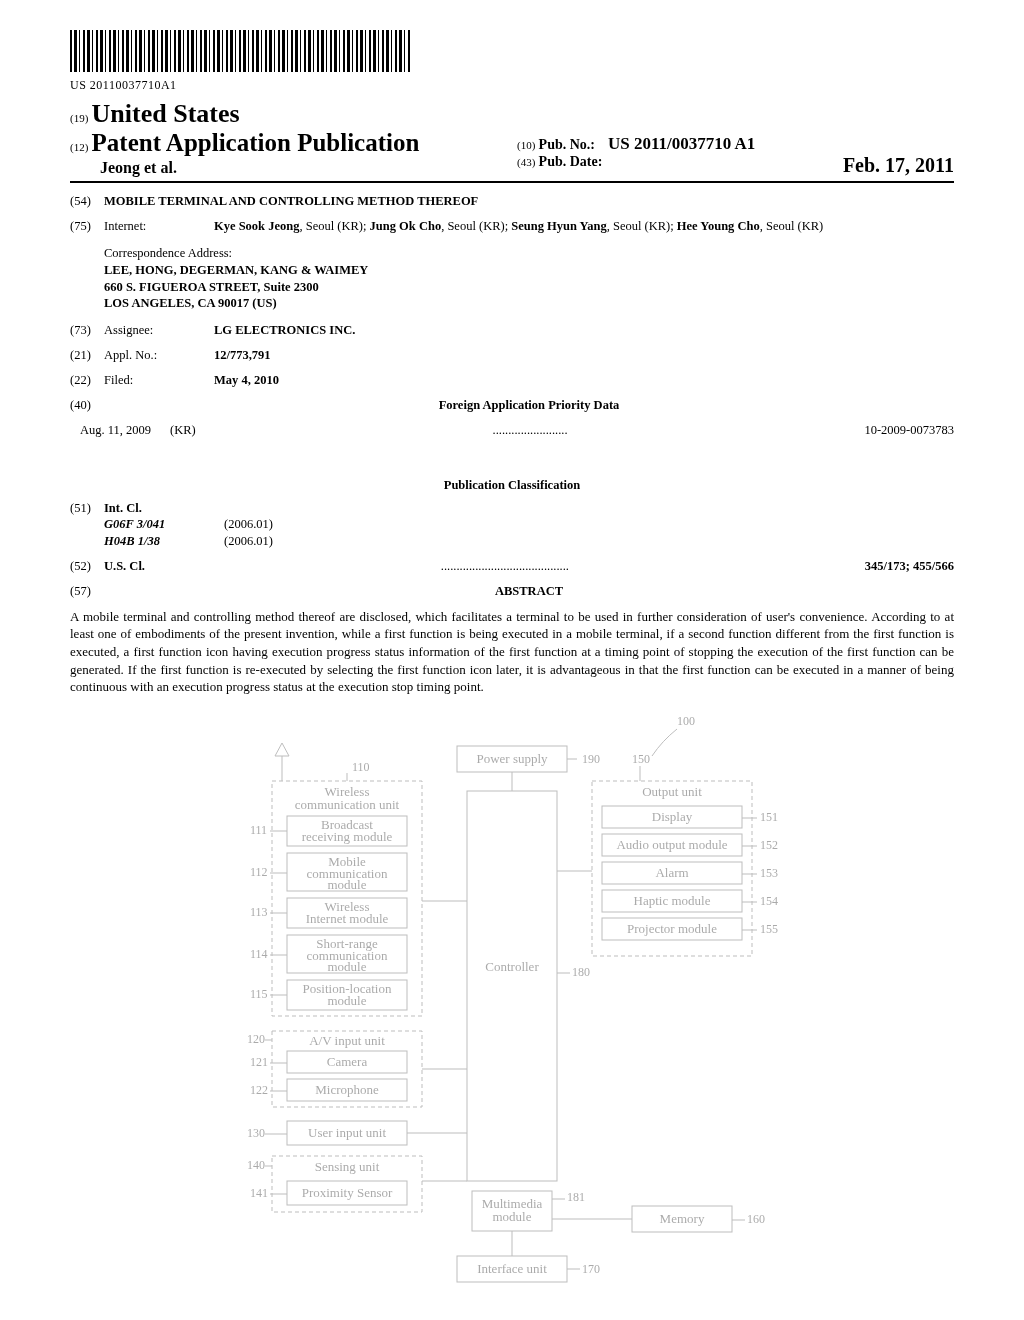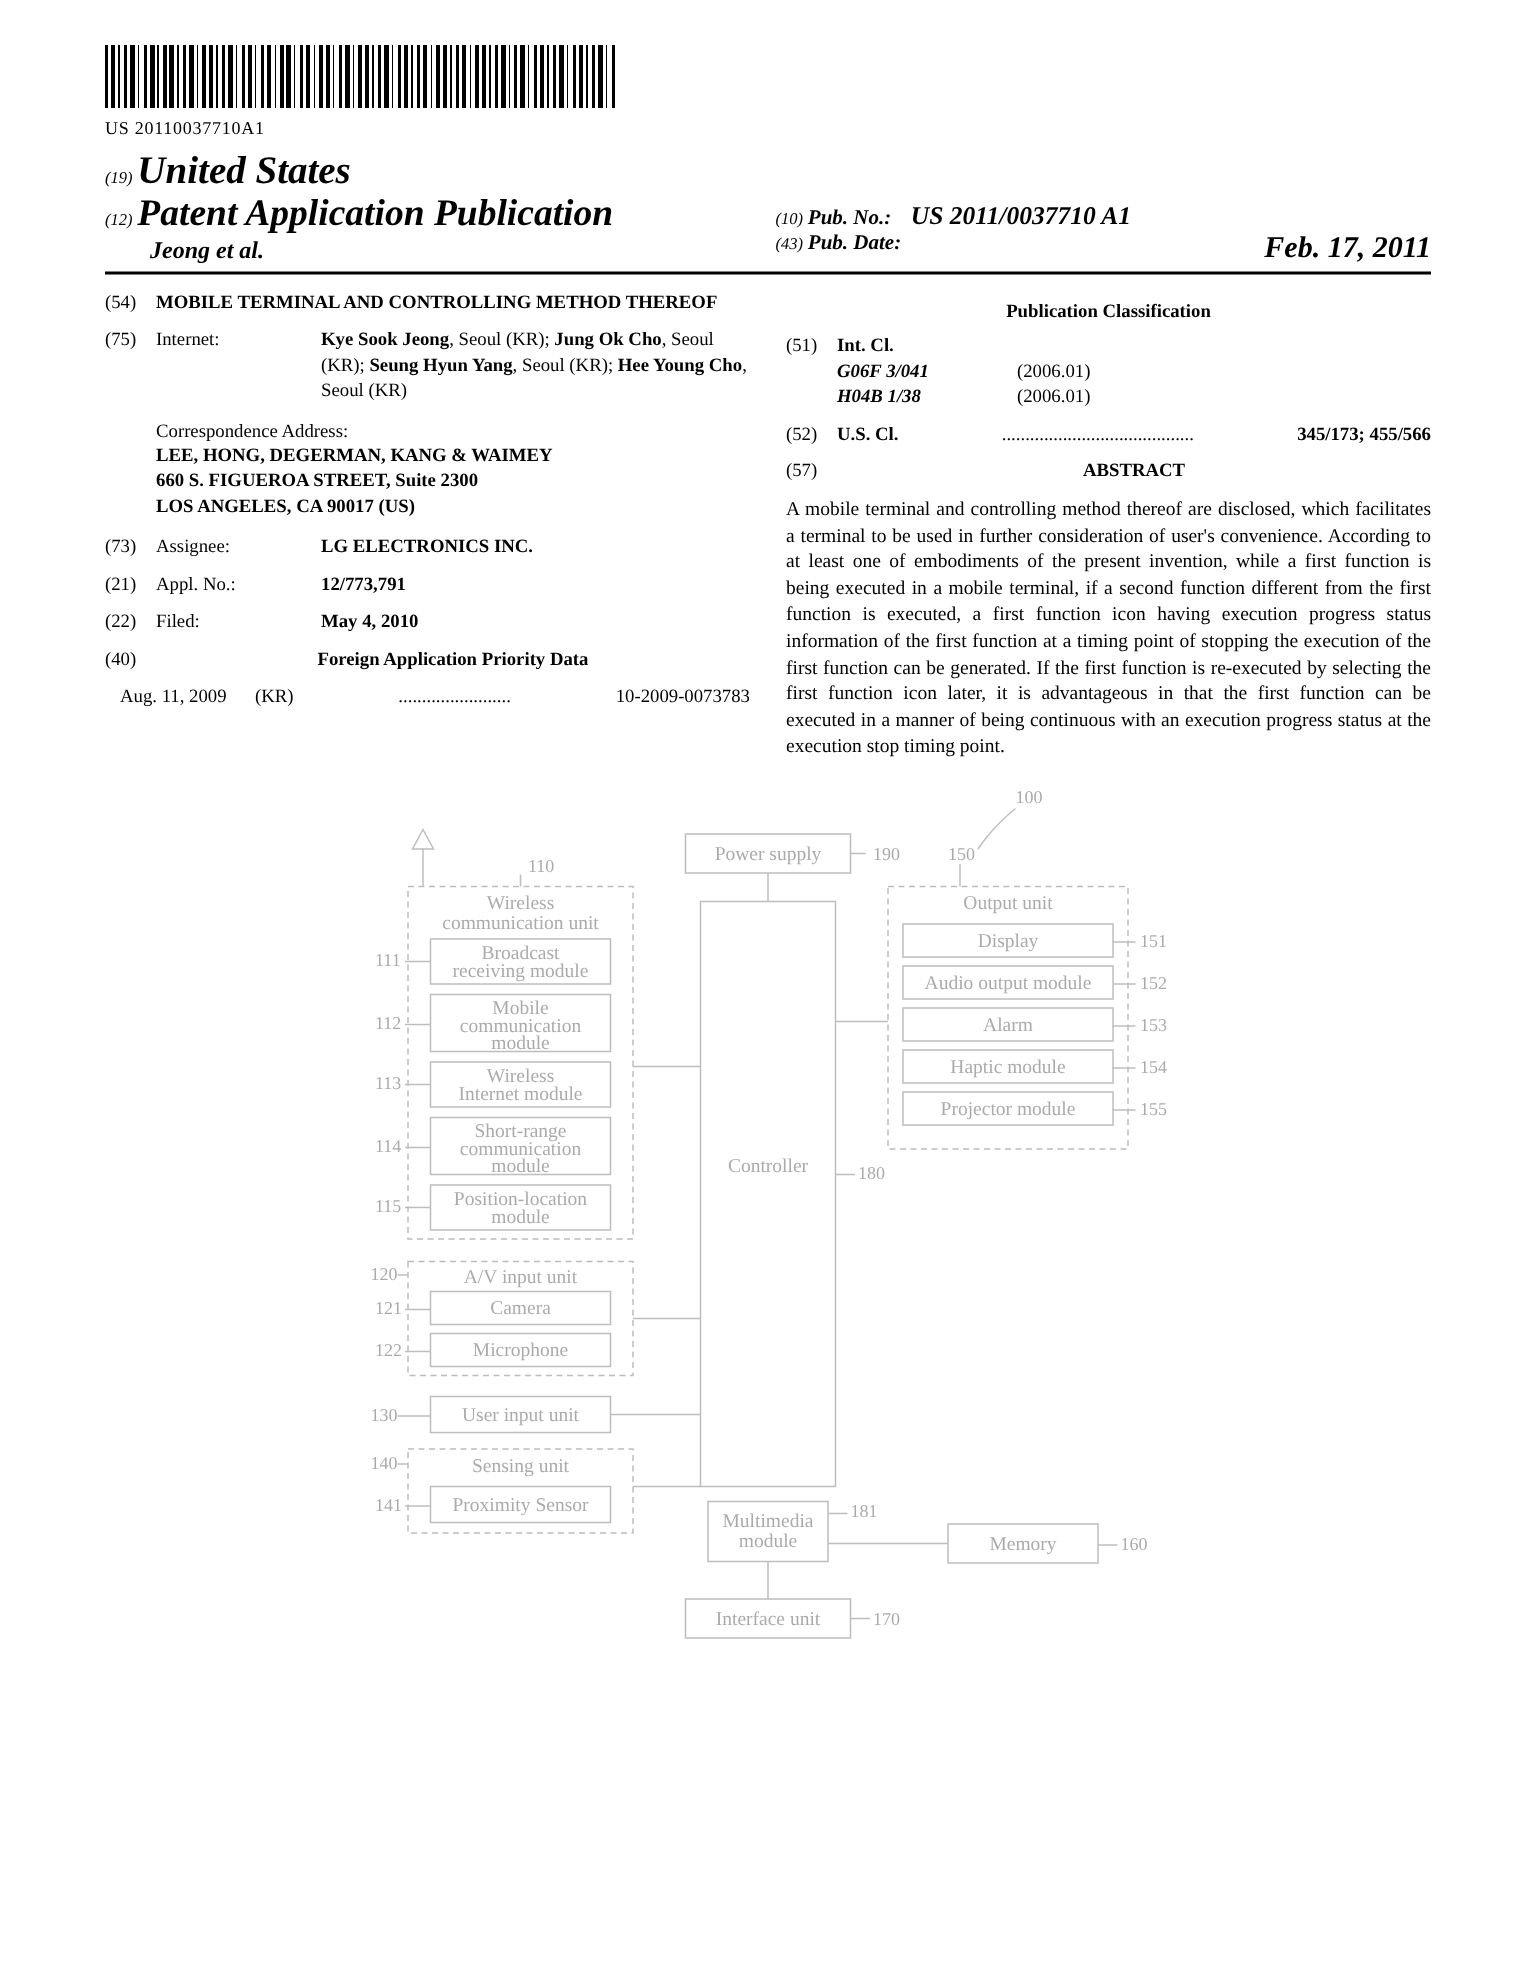--- a/index.html
+++ b/index.html
@@ -30,21 +30,20 @@
   .barcode-label {
     font-size: 12px;
     margin-top: 2px;
     letter-spacing: 0.5px;
   }
   .header-row {
     display: flex;
     align-items: flex-end;
     border-bottom: 2px solid #000;
     padding-bottom: 4px;
-    font-style: italic;
   }
   .header-left {
     flex: 1;
   }
   .header-right {
     flex: 1;
     text-align: left;
     padding-left: 10px;
   }
   .country-line { font-size: 11px; }
@@ -52,20 +51,21 @@
   .pub-line { font-size: 11px; }
   .pub-title { font-family: "Times New Roman", serif; font-weight: bold; font-size: 25px; }
   .inventor-line { font-family: "Times New Roman", serif; font-weight: bold; font-size: 16px; margin-top: 2px;}
   .pub-no-label, .pub-date-label { font-size: 14px; font-weight: bold;}
   .pub-no-value { font-size: 17px; font-weight: bold;}
   .pub-date-value { font-size: 20px; font-weight: bold; float: right;}
   .biblio {
     display: flex;
     margin-top: 10px;
     gap: 24px;
+    flex-direction: column;
   }
   .biblio-col {
     flex: 1;
     font-size: 12.5px;
     line-height: 1.35;
   }
   .biblio-row {
     display: flex;
     margin-bottom: 8px;
   }

